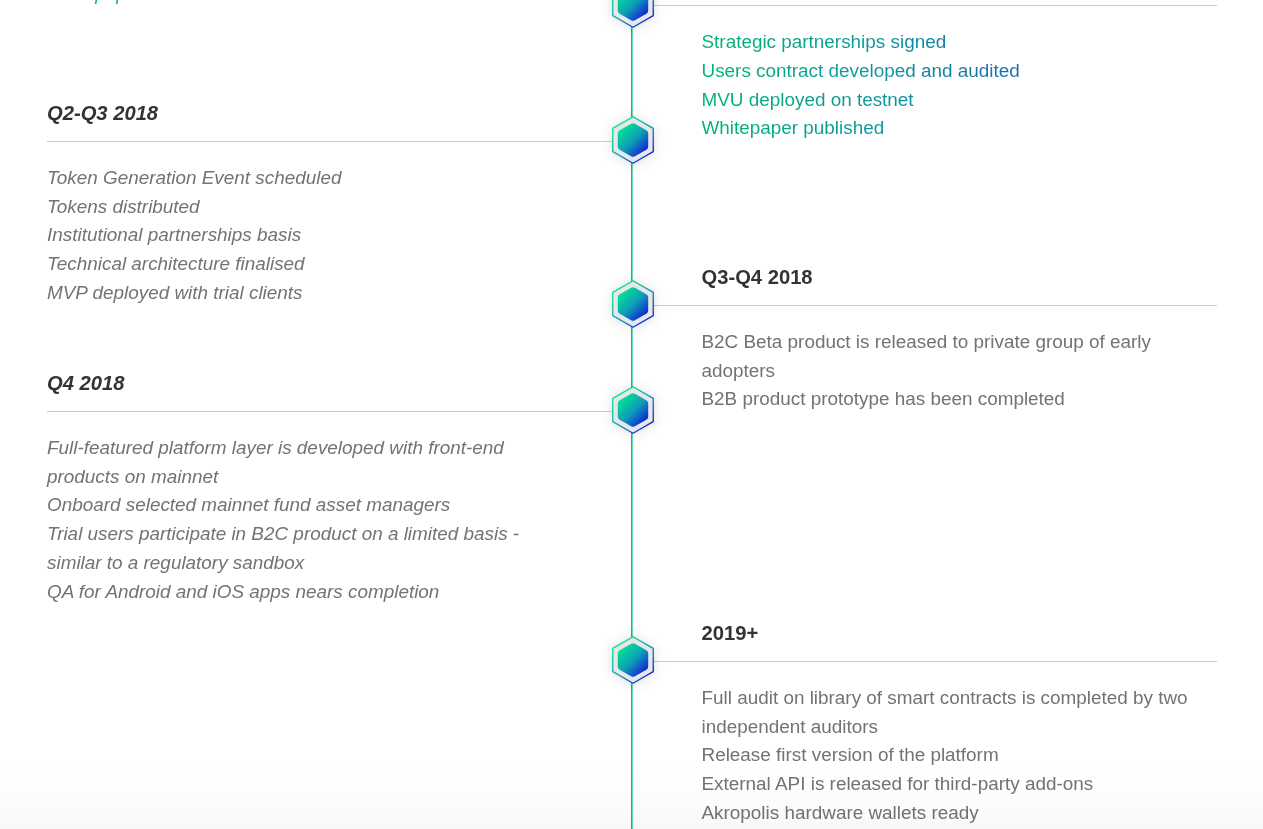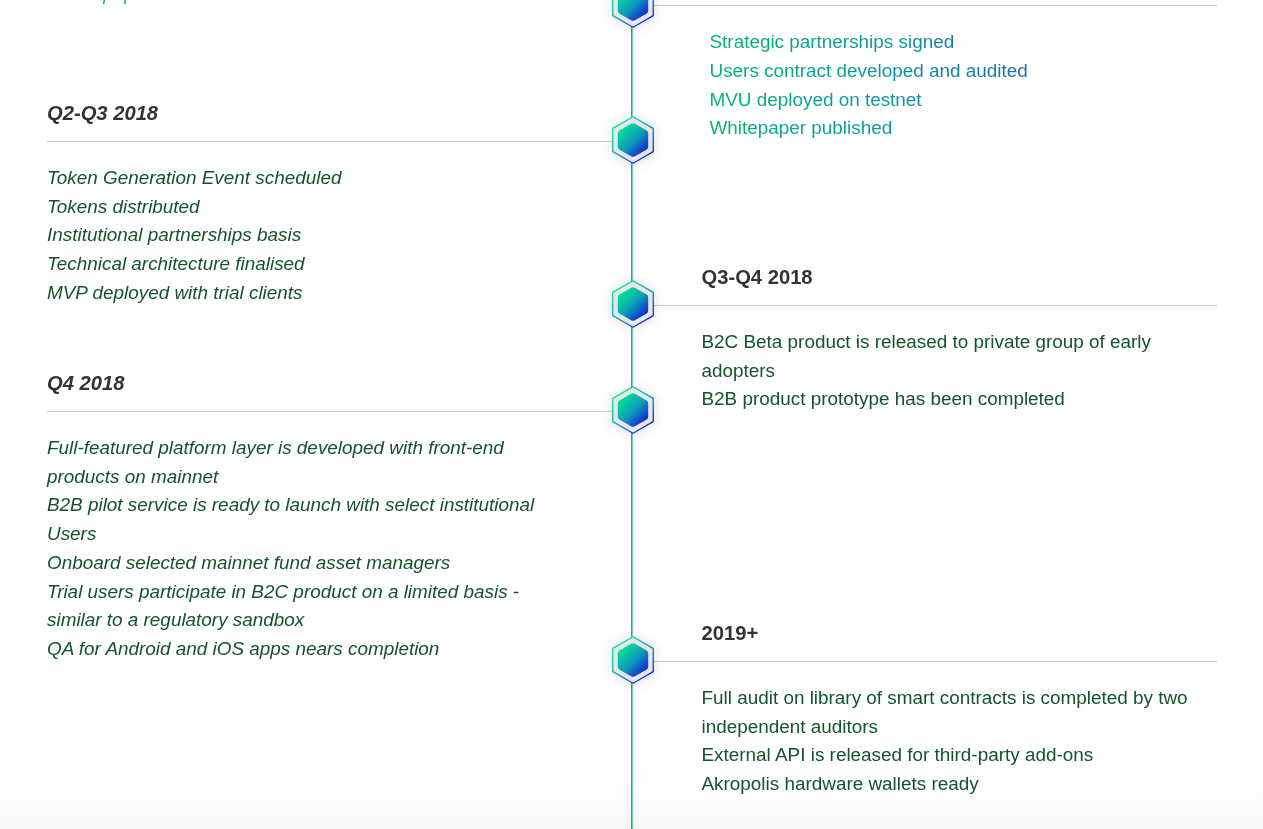--- a/index.html
+++ b/index.html
@@ -27,32 +27,31 @@
 
   
   .block{position:absolute;width:565px;}
   .block.left{left:47px;}
   .block.right{left:652px;}
   .block.left .inner{padding-right:50px;font-style:italic;}
   .block.right .inner{padding-left:49.5px;}
 
   .tl{font-size:20.2px;font-weight:bold;color:#333333;line-height:23.2px;}
   .rule{height:1px;background:#c9c9c9;}
-  .item{font-size:18.9px;color:#14532d;line-height:28.8px;}
+  .item{font-size:18.9px;color:#737373;line-height:28.8px;}
   .item.done{
     color:#00b471;
     background-image:linear-gradient(to right,
       #00c666 0%, #00b471 9%, #0d94a2 41.8%, #0d8aa3 46.4%,
       #0f7fa0 52%, #1c6fae 65.5%, #3450cd 100%);
     background-repeat:no-repeat;
     background-size:565px 100%;
     background-position:-49.5px 0;
     -webkit-background-clip:text;
     background-clip:text;
-    margin-left:8px;
     -webkit-text-fill-color:transparent;
   }
   .block.left .item.done{background-position:30px 0;}
 </style>
 </head>
 <body>
 
 <div class="page">
 
   <div class="spine"></div>
@@ -98,34 +97,34 @@
     </div>
   </div>
 
   <div class="block left" style="top:372px;">
     <div class="inner">
       <div class="tl">Q4 2018</div>
     </div>
     <div class="rule" style="margin-top:15.5px;"></div>
     <div class="inner" style="padding-top:22px;">
       <div class="item">Full-featured platform layer is developed with front-end products on mainnet</div>
-      <div class="item">B2B pilot service is ready to launch with select institutional Users</div>
       <div class="item">Onboard selected mainnet fund asset managers</div>
       <div class="item">Trial users participate in B2C product on a limited basis - similar to a regulatory sandbox</div>
       <div class="item">QA for Android and iOS apps nears completion</div>
     </div>
   </div>
 
   <div class="block right" style="top:622px;">
     <div class="inner">
       <div class="tl">2019+</div>
     </div>
     <div class="rule" style="margin-top:15.5px;"></div>
     <div class="inner" style="padding-top:22px;">
       <div class="item">Full audit on library of smart contracts is completed by two independent auditors</div>
+      <div class="item">Release first version of the platform</div>
       <div class="item">External API is released for third-party add-ons</div>
       <div class="item">Akropolis hardware wallets ready</div>
     </div>
   </div>
 
   <div id="markers">
     <div class="hex" style="left: 592.2px; top: -39.15px;">
       <svg viewBox="-15 -15 82 86">
       <g filter="url(#hexshadow)">
         <polygon points="26,4.75 46.25,16.38 46.25,39.62 26,51.25 5.75,39.62 5.75,16.38" fill="#e6e7e9" stroke="url(#hexgradring)" stroke-width="1.3" stroke-linejoin="round"></polygon>

